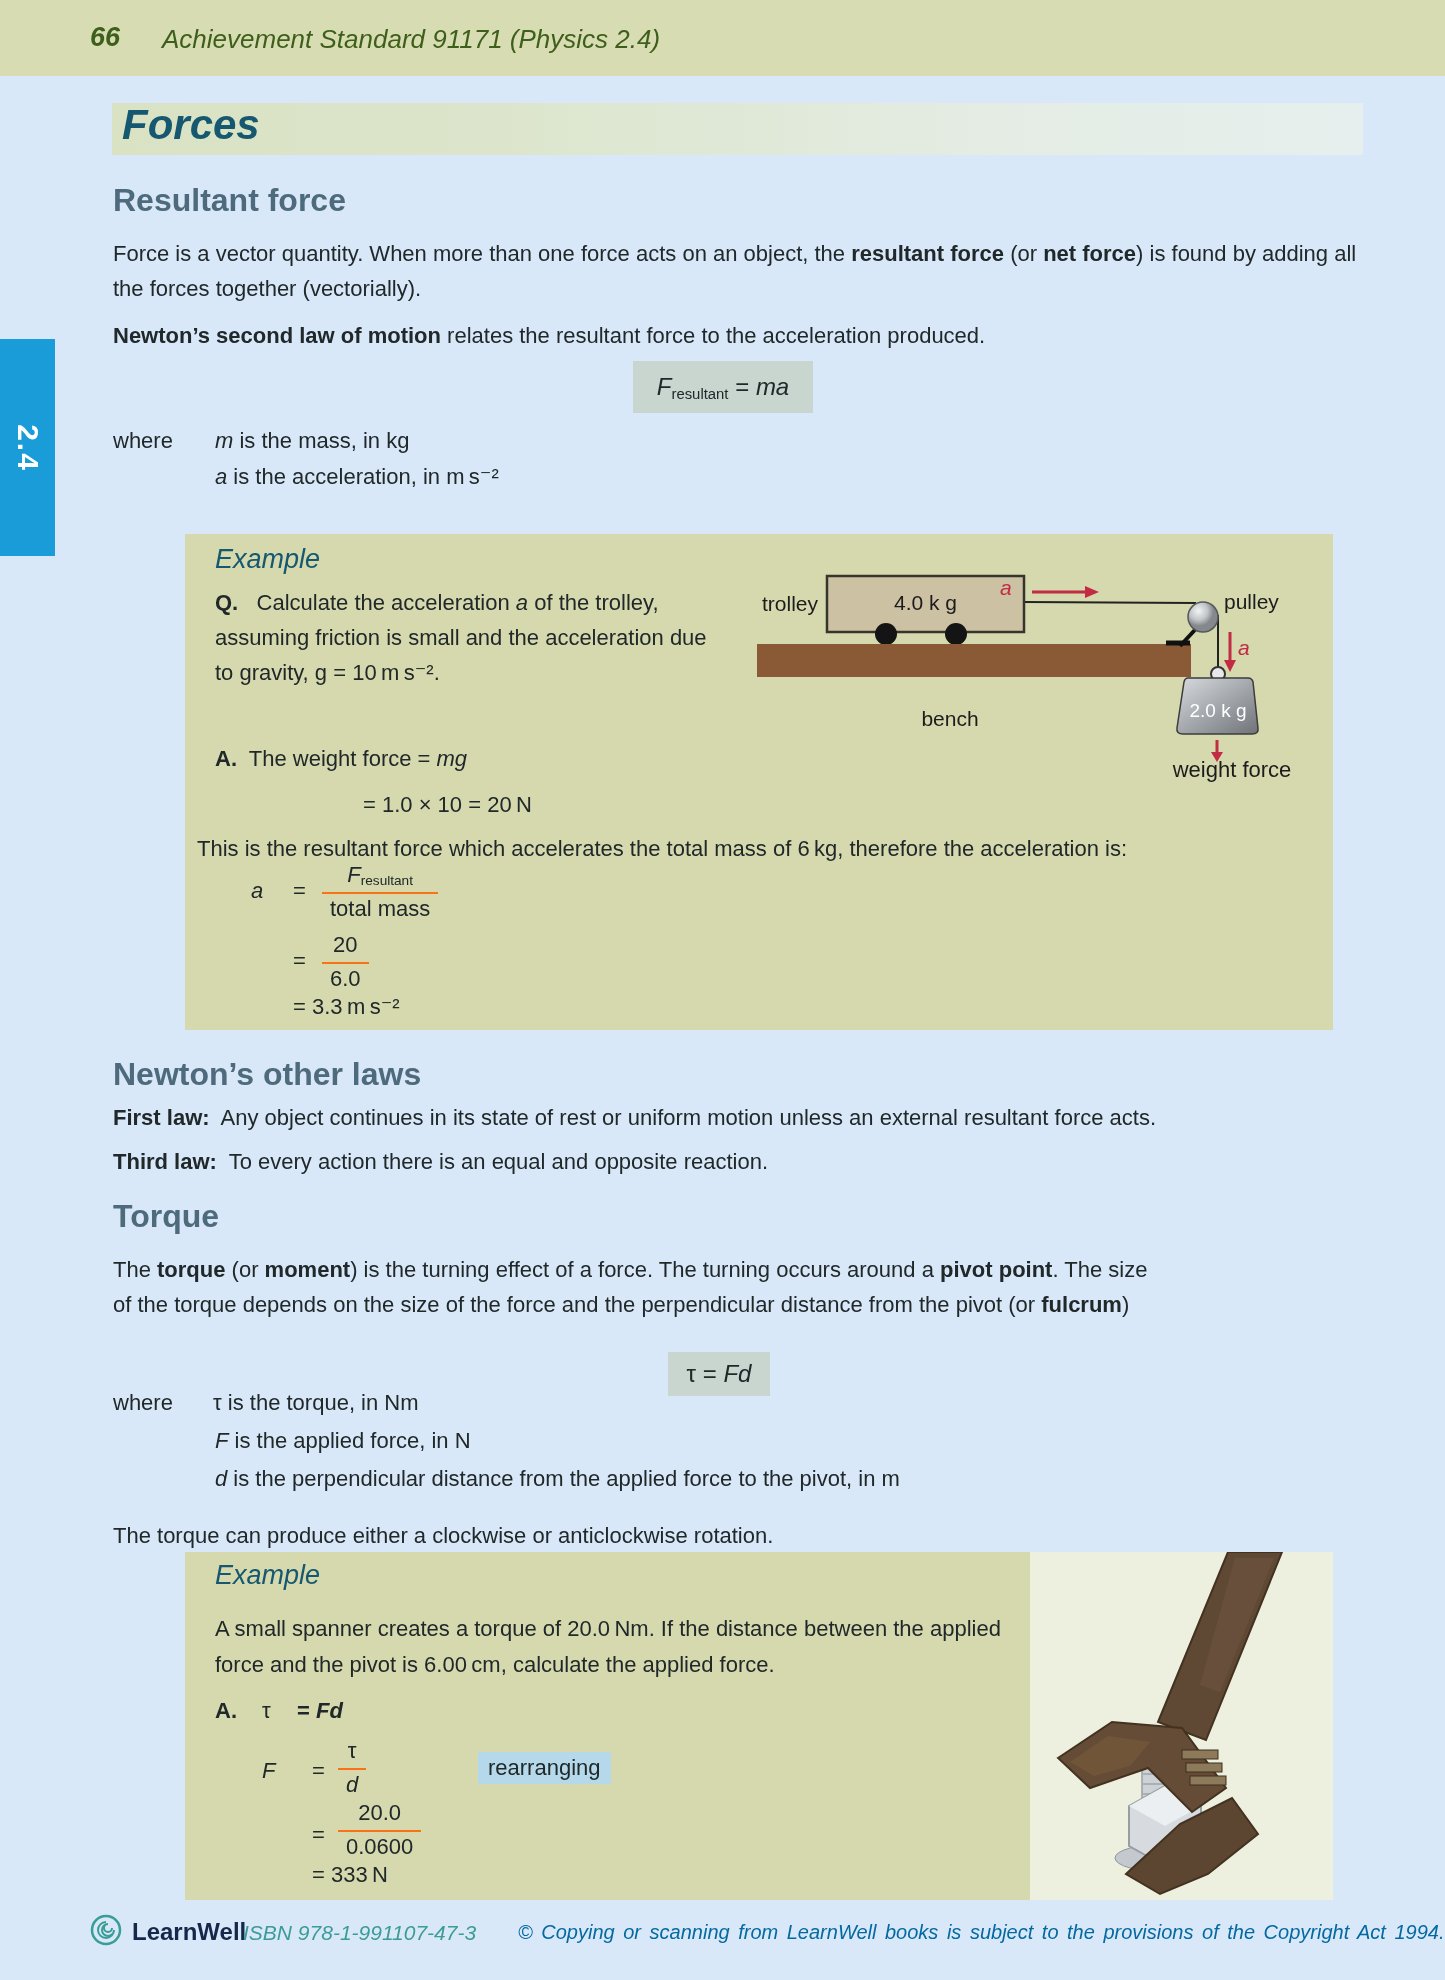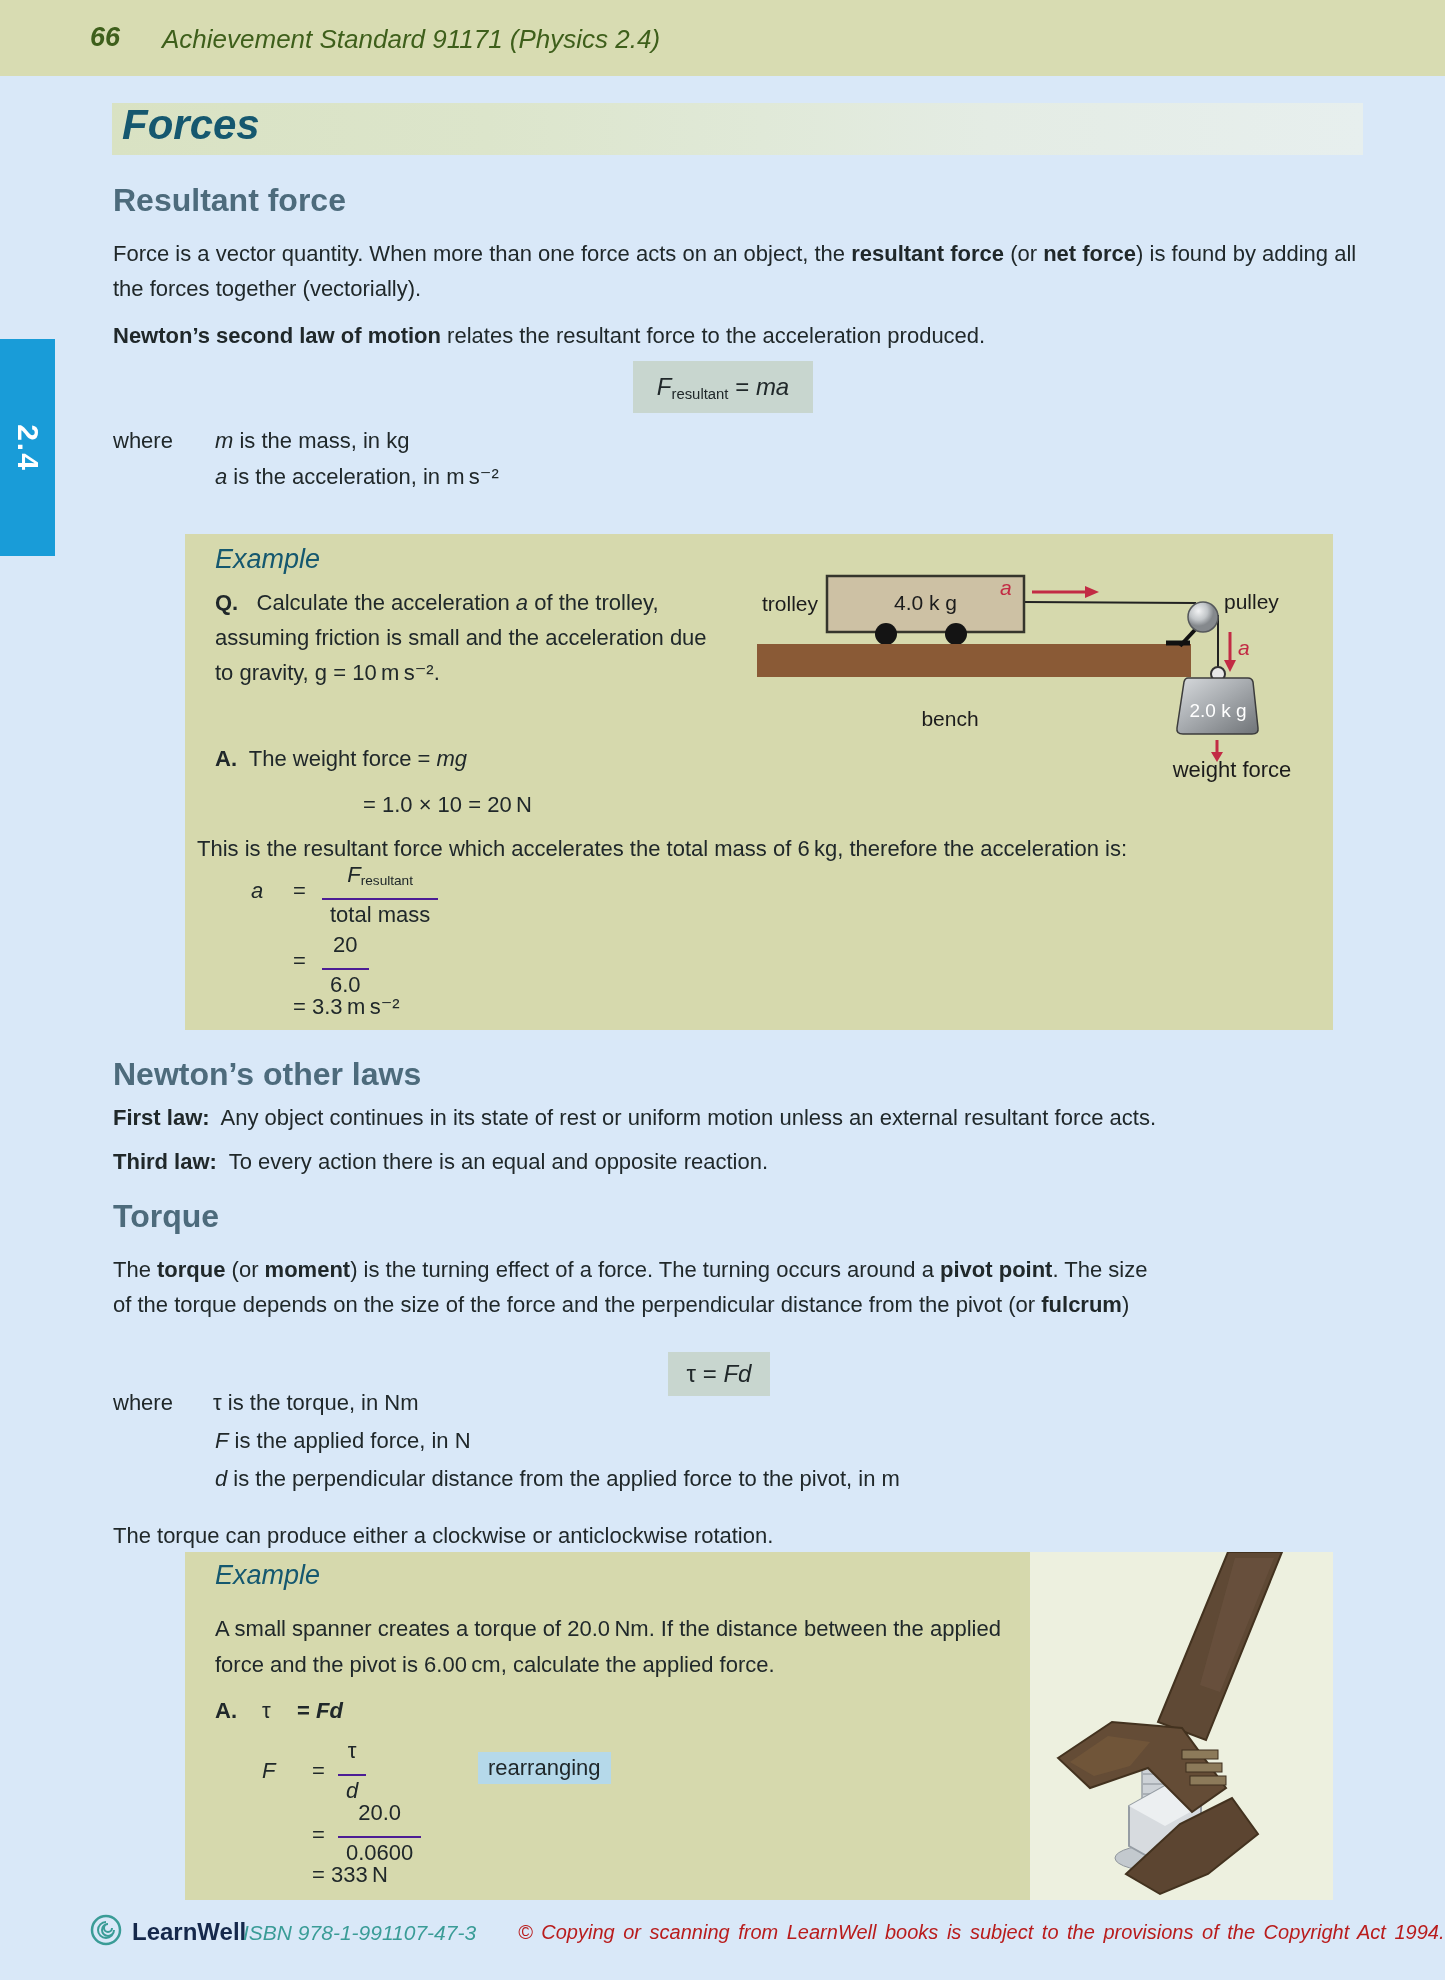--- a/index.html
+++ b/index.html
@@ -21,28 +21,28 @@
   .chapter-title{left:122px;top:101px;font-size:42px;font-weight:bold;font-style:italic;color:#15586f;}
   .h2{font-size:32px;font-weight:bold;color:#4d6b7c;}
   .body-line{font-size:22px;line-height:35px;width:1260px;}
   .fbox{background:#c8d6cf;font-size:24px;display:flex;align-items:center;justify-content:center;}
   .side-tab{left:0;top:339px;width:55px;height:217px;background:#199cd8;display:flex;align-items:center;justify-content:center;}
   .side-tab span{transform:rotate(90deg);color:#fff;font-size:30px;font-weight:bold;letter-spacing:2px;white-space:nowrap;}
   .exbox{background:#d6d9ad;}
   .extitle{font-size:27px;font-weight:normal;font-style:italic;color:#15586f;}
   .exline{font-size:22px;white-space:nowrap;}
   .frac{display:inline-block;text-align:center;font-size:22px;}
-  .fnum{display:block;padding:0 8px 10px 8px;border-bottom:2px solid #4c1d95;white-space:nowrap;}
+  .fnum{display:block;padding:0 8px 4px 8px;border-bottom:2px solid #f97316;white-space:nowrap;}
   .fden{display:block;padding:2px 8px 0 8px;white-space:nowrap;}
   .dlabel{font-size:21px;color:#1c1c1c;white-space:nowrap;}
   .red{color:#c22b44;}
   .hl{background:#b5d9ea;padding:3px 10px;}
   .footer-navy{color:#15284b;font-weight:bold;font-size:24px;}
   .footer-teal{color:#3a9c97;font-style:italic;font-size:21px;}
-  .footer-gray{color:#b91c1c;font-style:italic;font-size:20px;word-spacing:3px;white-space:nowrap;}
+  .footer-gray{color:#0369a1;font-style:italic;font-size:20px;word-spacing:3px;white-space:nowrap;}
   svg{display:block;}
 </style>
 </head>
 <body>
 
 <div class="page">
 
   <div class="abs band"></div>
   <div class="abs pnum">66</div>
   <div class="abs ptitle">Achievement Standard 91171 (Physics 2.4)</div>

